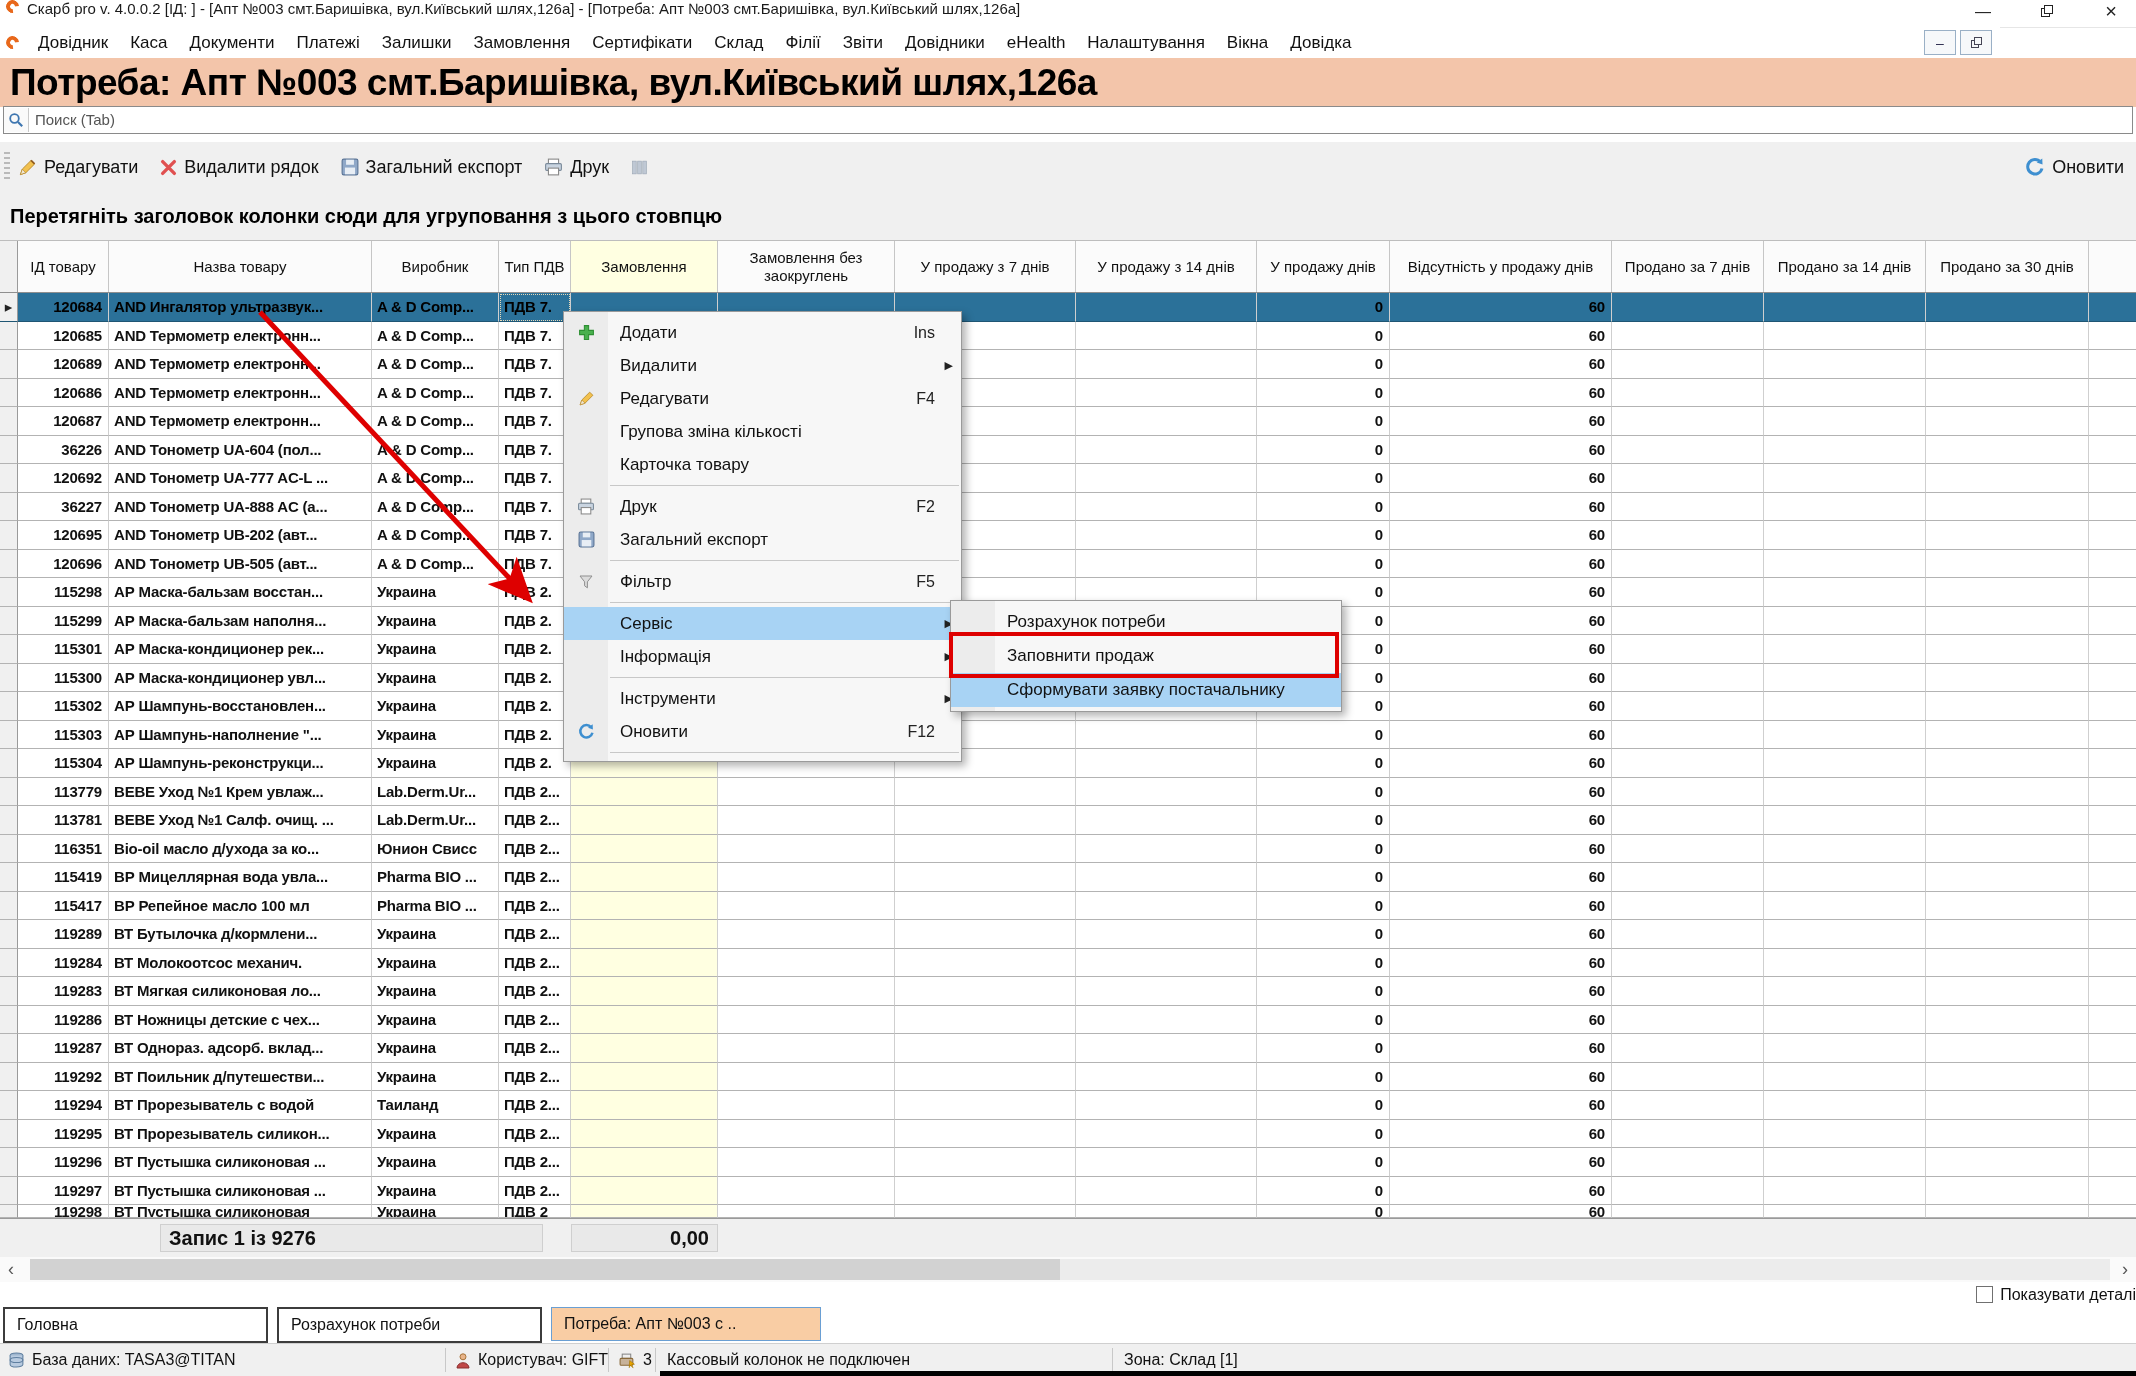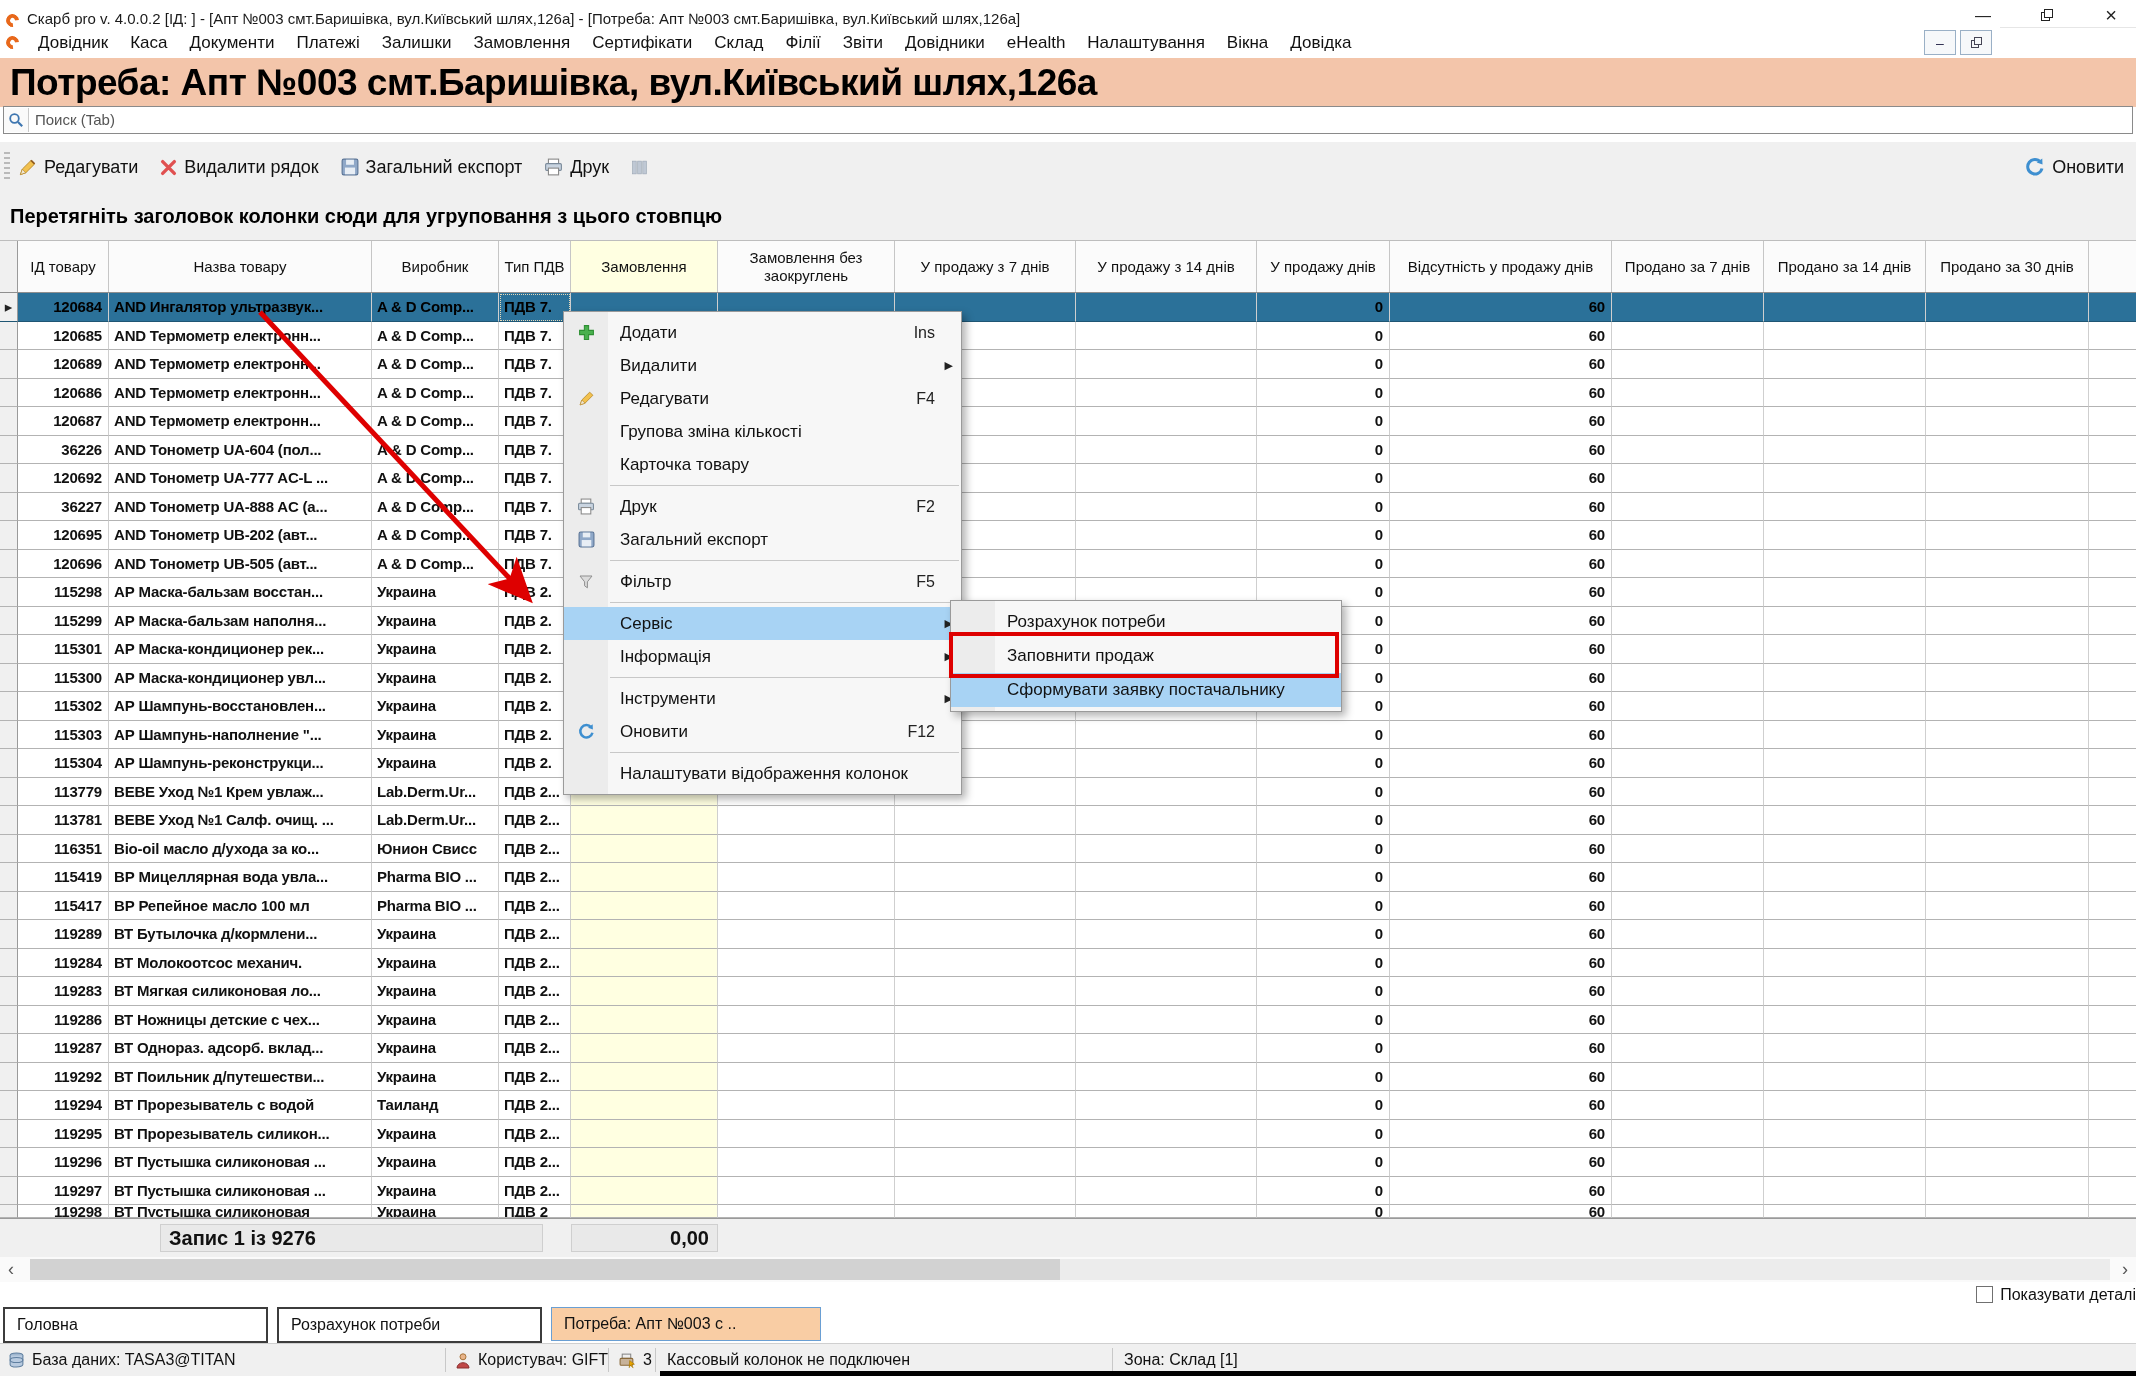--- a/index.html
+++ b/index.html
@@ -1,20 +1,20 @@
 <!DOCTYPE html>
 <html><head>
 <meta charset="utf-8">
 <style>
   html,body{margin:0;padding:0;}
   body{width:2136px;height:1376px;position:relative;overflow:hidden;
        font-family:"Liberation Sans","DejaVu Sans",sans-serif;background:#fff;color:#111;}
   .abs{position:absolute;}
   
-  #titlebar{left:0;top:0;width:2136px;height:27px;background:#fff;display:flex;align-items:flex-end;border-bottom:1px solid #e6e6e6;}
+  #titlebar{left:0;top:0;width:2136px;height:27px;background:#fff;display:flex;align-items:flex-start;border-bottom:1px solid #e6e6e6;}
   .flame{width:13px;height:13px;border:4px solid #E8681B;border-right-color:transparent;border-radius:50%;margin:0 8px 0 6px;transform:rotate(40deg);box-sizing:border-box;}
   #titlebar .ttl{font-size:15px;color:#1a1a1a;}
   .wbtns{margin-left:auto;display:flex;align-items:center;gap:42px;margin-right:14px;font-size:16px;color:#222;}
   .wbtn{width:22px;text-align:center;cursor:default;}
   .restore-ic{position:relative;width:12px;height:12px;display:inline-block;}
   .restore-ic i{position:absolute;border:1.6px solid #222;width:9px;height:9px;display:block;box-sizing:border-box;background:#fff;}
   .restore-ic i.b{left:0;top:3px;} .restore-ic i.f{left:3px;top:0;}
   
   #menubar{left:0;top:27px;width:2000px;height:31px;background:#fff;display:flex;align-items:center;border-bottom:1px solid #d8d8d8;}
   .mitem{font-size:17px;padding:0 11px;color:#111;}
@@ -942,24 +942,20 @@
       <div class="cic">
         <svg width="17" height="17" viewBox="0 0 16 16">
           <path d="M13.6 9.2 A5.8 5.8 0 1 1 12.4 4" fill="none" stroke="#3E8FD0" stroke-width="2.4"></path>
           <path d="M13.8 1.2 L14 6 L9.4 4.4 Z" fill="#3E8FD0"></path>
         </svg>
       </div>
       <div class="clbl">Оновити</div>
       <div class="csc">F12</div>
     </div>
     <div class="csep"></div>
-    <div class="ci">
-      <div class="cic"></div>
-      <div class="clbl">Налаштувати відображення колонок</div>
-    </div>
   </div>
 
 <div class="abs" id="submenu">
     <div class="si">
       <div class="clbl">Розрахунок потреби</div>
     </div>
     <div class="si">
       <div class="clbl">Заповнити продаж</div>
     </div>
     <div class="si hl">

